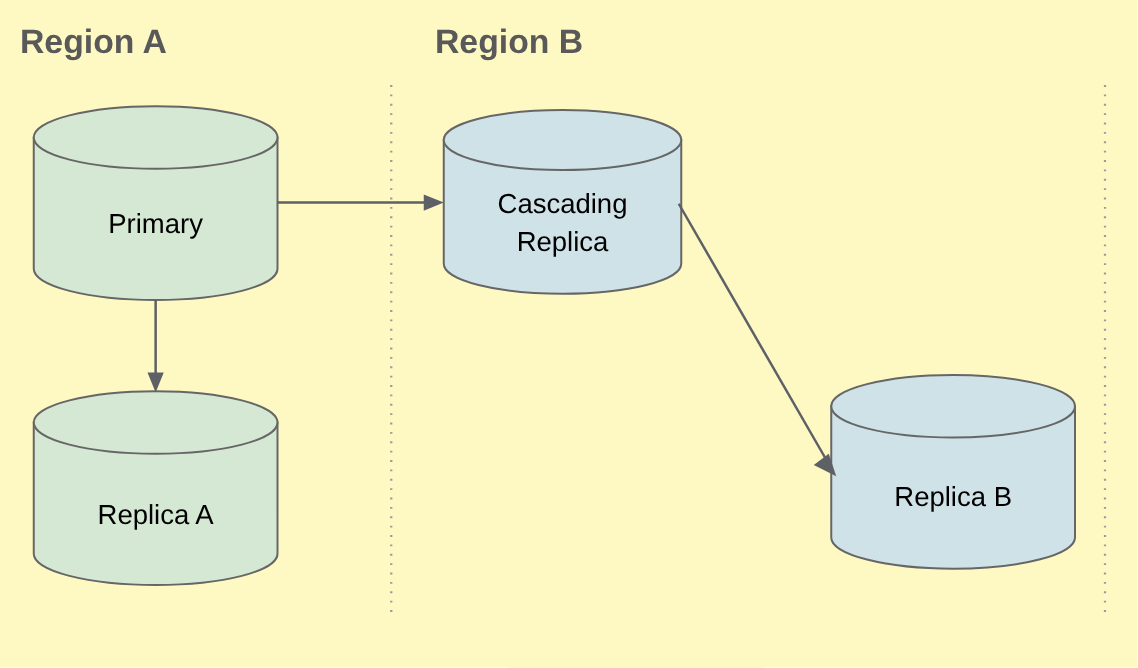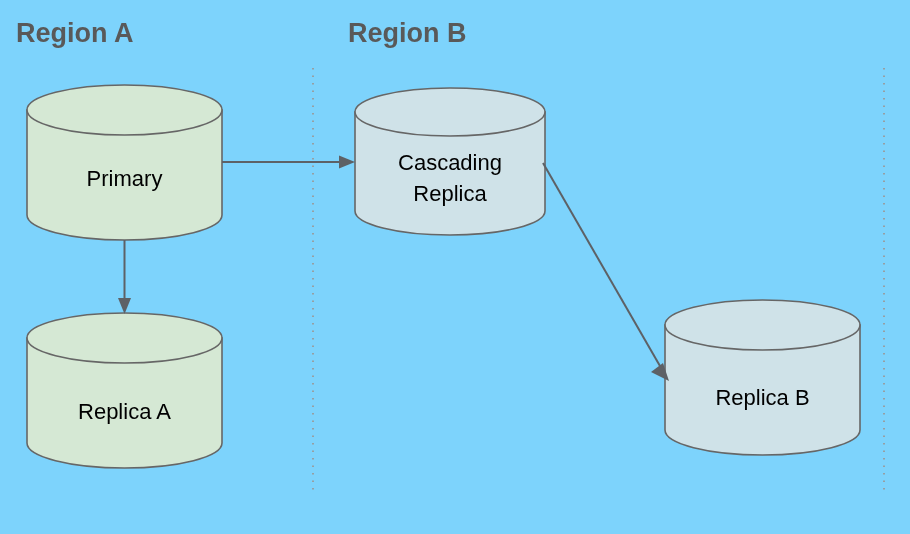--- a/index.html
+++ b/index.html
@@ -7,21 +7,21 @@
     padding: 0;
     background: #ffffff;
   }
   body {
     font-family: "Liberation Sans", sans-serif;
   }
   #canvas {
     position: relative;
     width: 910px;
     height: 534px;
-    background: #7dd3fc;
+    background: #fef9c3;
     overflow: hidden;
   }
   #diagram-svg {
     position: absolute;
     left: 0;
     top: 0;
     width: 910px;
     height: 534px;
   }
   .region-label {

